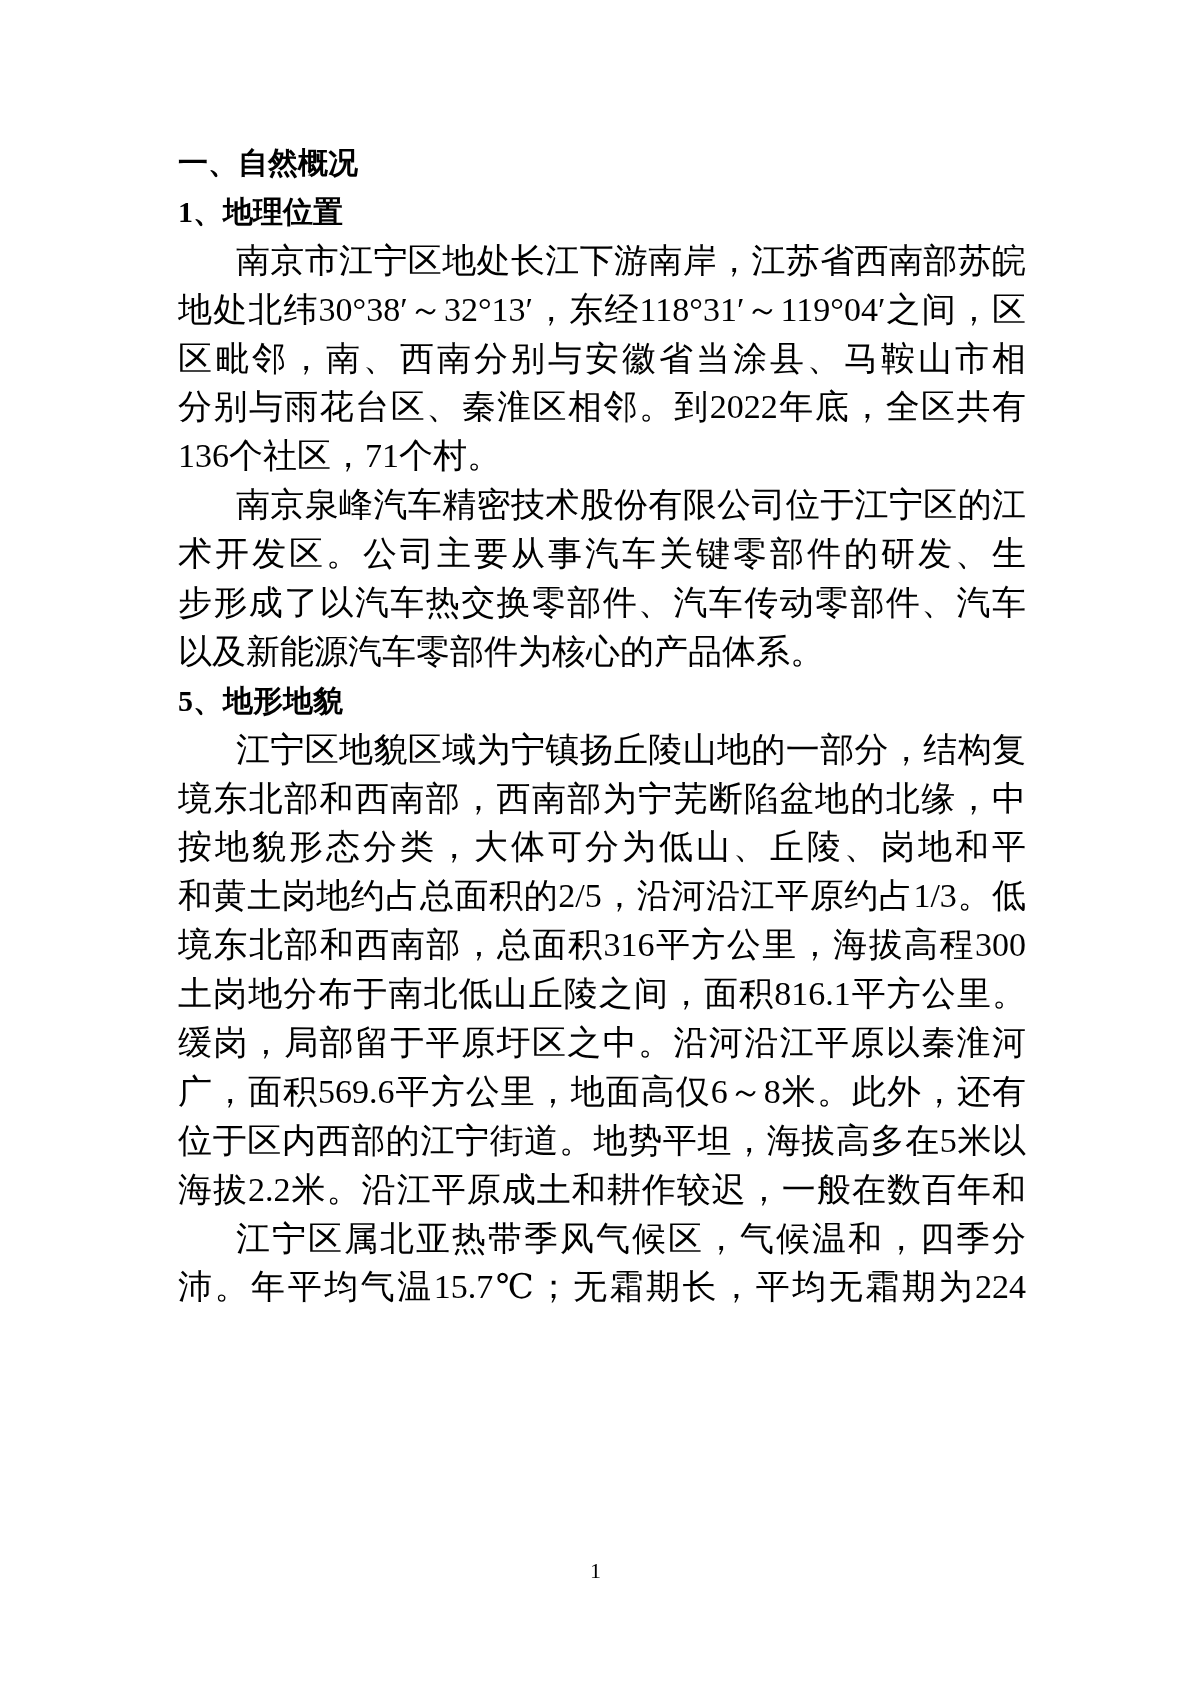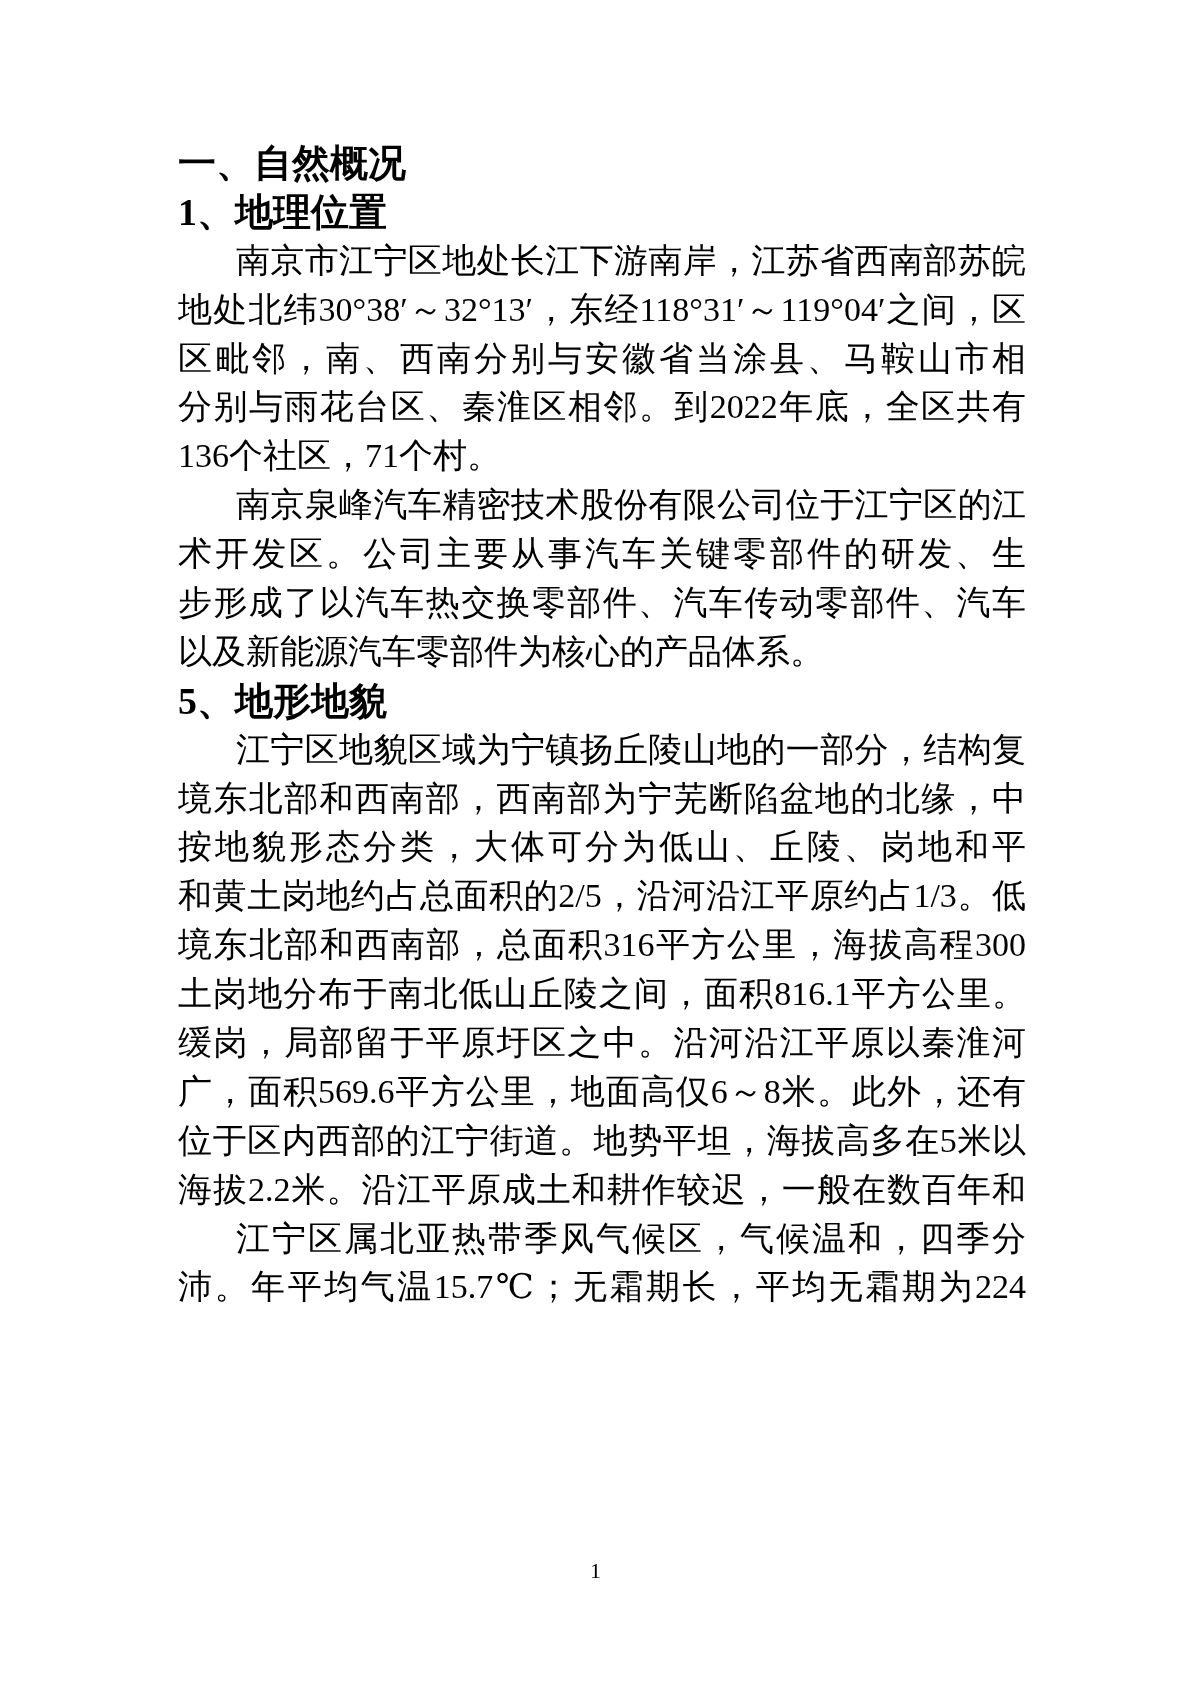--- a/index.html
+++ b/index.html
@@ -13,21 +13,21 @@
     font-family: "Liberation Serif", "DejaVu Serif", serif;
     overflow: hidden;
   }
   .doc {
     position: absolute;
     left: 178px;
     top: 139px;
     width: 848px;
   }
   .h1, .h2 {
-    font-size: 38px;
+    font-size: 30px;
     font-weight: 700;
     line-height: 48.9px;
     height: 48.9px;
     white-space: nowrap;
     overflow: hidden;
   }
   .line {
     font-size: 34px;
     line-height: 48.9px;
     height: 48.9px;

